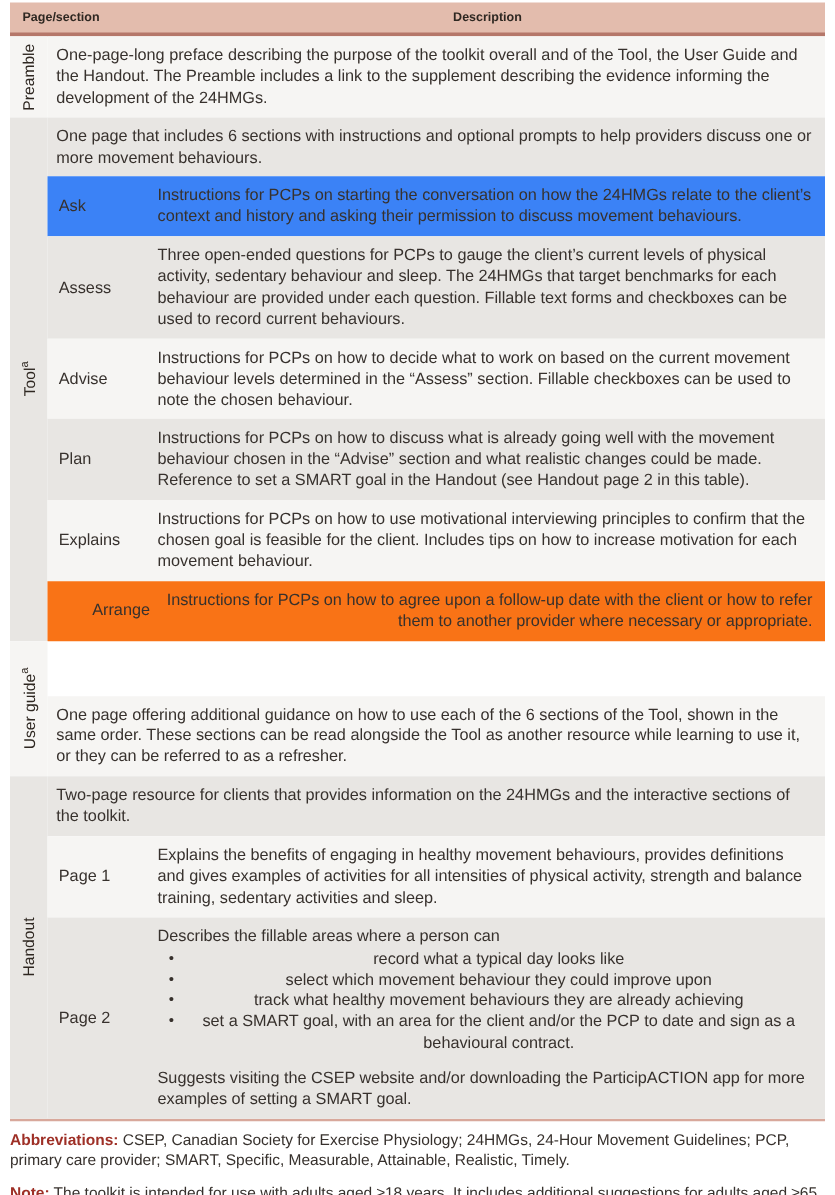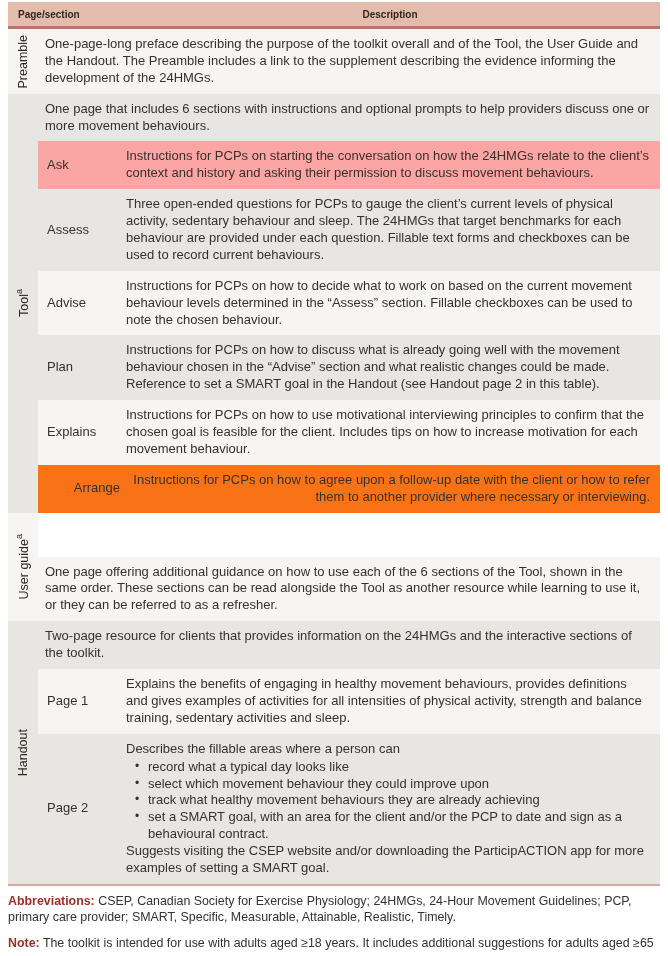--- a/index.html
+++ b/index.html
@@ -37,21 +37,21 @@
   .row {
     font-size:13px; line-height:1.3;
     padding:7px 10px 7px 7px;
   }
   .row.with-sub {
     display:grid; grid-template-columns:79px 1fr;
     padding-left:9px;
   }
   .sublabel { align-self:center; padding-right:6px; }
   .row p { margin:0; }
-  ul.bullets { margin:1px 0 0 0; padding:0 0 0 9px; list-style:none; }
+  ul.bullets { margin:1px 0 11px 0; padding:0 0 0 9px; list-style:none;text-align:center; }
   ul.bullets li { padding-left:13px; position:relative; }
   ul.bullets li::before {
     content:"•"; position:absolute; left:0; top:0; font-size:12px;
   }
   .footnotes { margin:7px 8px 0 8px; font-size:12.4px; line-height:1.32; }
   .footnotes p { margin:0 0 9px 0; }
   .fn-label { font-weight:bold; color:var(--accent);text-align:center; }
   .fn-sup { font-size:9.5px; vertical-align:super; line-height:0; }
 </style>
 </head>
@@ -74,21 +74,21 @@
         </div>
       </div>
       <div class="section">
         <div class="sec-label" style="background: rgb(232, 230, 227);">
           <span class="rot">Tool<sup>a</sup></span>
         </div>
         <div class="sec-rows">
           <div class="row" style="background: rgb(232, 230, 227);">
             <p class="para">One page that includes 6 sections with instructions and optional prompts to help providers discuss one or more movement behaviours.</p>
           </div>
-          <div class="row with-sub" style="background: #fca5a5;">
+          <div class="row with-sub" style="background: #3b82f6;">
             <div class="sublabel">Ask</div>
             <div class="row-content">
               <p class="para">Instructions for PCPs on starting the conversation on how the 24HMGs relate to the client’s context and history and asking their permission to discuss movement behaviours.</p>
             </div>
           </div>
           <div class="row with-sub" style="background: rgb(232, 230, 227);">
             <div class="sublabel">Assess</div>
             <div class="row-content">
               <p class="para">Three open-ended questions for PCPs to gauge the client’s current levels of physical activity, sedentary behaviour and sleep. The 24HMGs that target benchmarks for each behaviour are provided under each question. Fillable text forms and checkboxes can be used to record current behaviours.</p>
             </div>
@@ -107,21 +107,21 @@
           </div>
           <div class="row with-sub" style="background: rgb(246, 245, 243);">
             <div class="sublabel">Explains</div>
             <div class="row-content">
               <p class="para">Instructions for PCPs on how to use motivational interviewing principles to confirm that the chosen goal is feasible for the client. Includes tips on how to increase motivation for each movement behaviour.</p>
             </div>
           </div>
           <div class="row with-sub" style="background: #f97316; text-align: right;">
             <div class="sublabel">Arrange</div>
             <div class="row-content">
-              <p class="para">Instructions for PCPs on how to agree upon a follow-up date with the client or how to refer them to another provider where necessary or interviewing.</p>
+              <p class="para">Instructions for PCPs on how to agree upon a follow-up date with the client or how to refer them to another provider where necessary or appropriate.</p>
             </div>
           </div>
         </div>
       </div>
       <div class="section">
         <div class="sec-label" style="background: rgb(246, 245, 243);">
           <span class="rot">User guide<sup>a</sup></span>
         </div>
         <div class="sec-rows">
           <div class="row" style="background: rgb(246, 245, 243); margin-top: 44px;">

